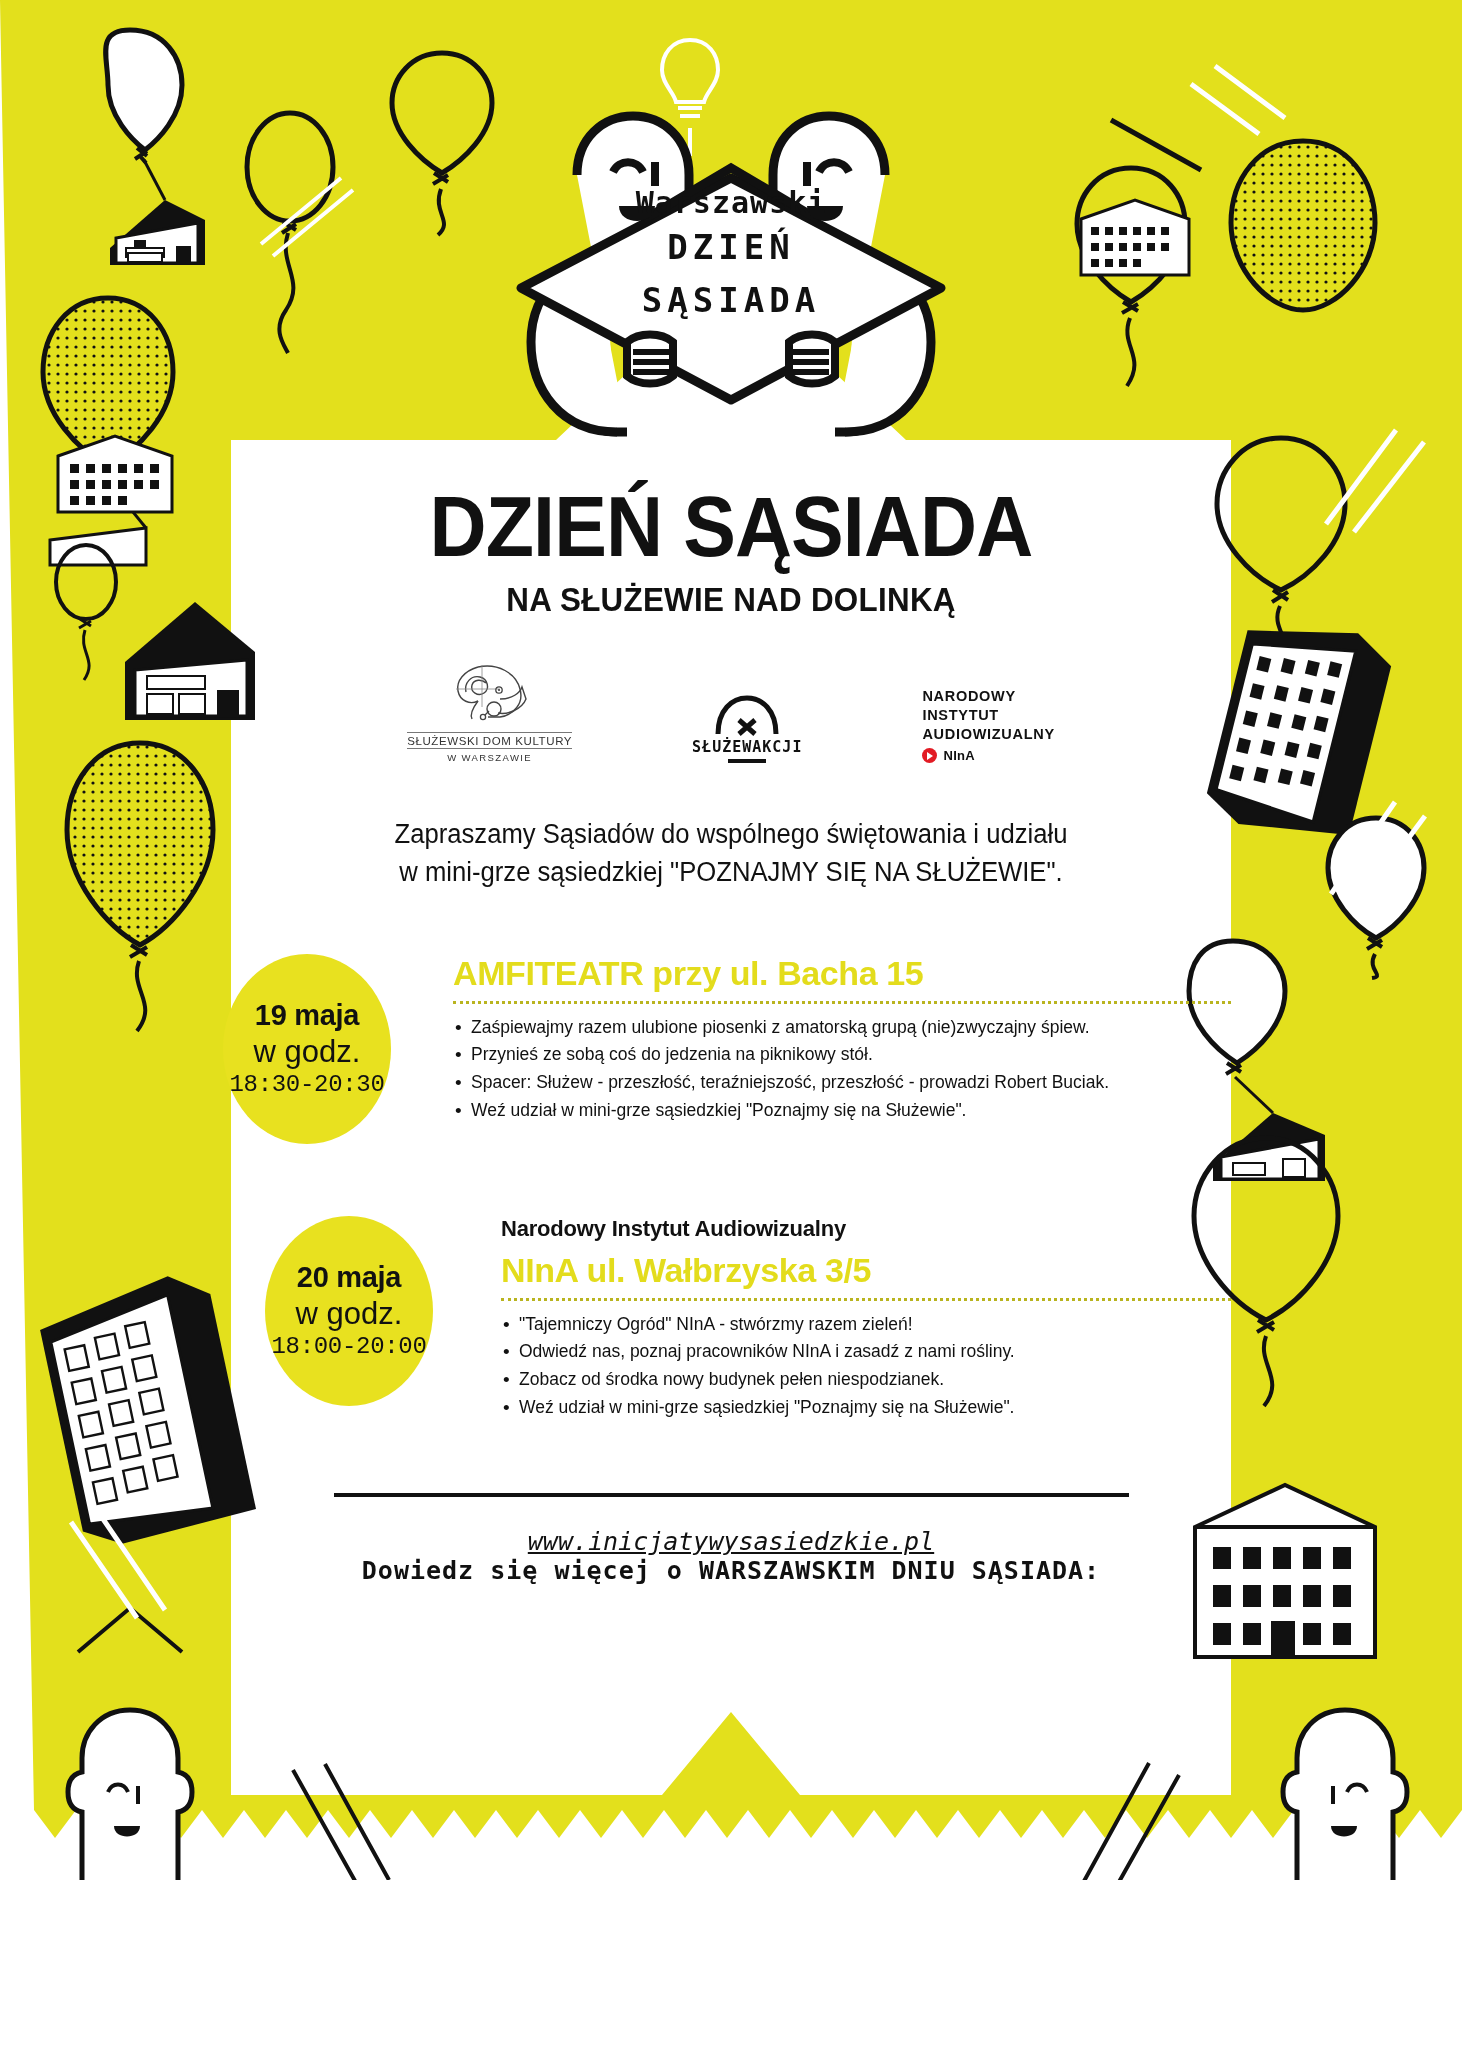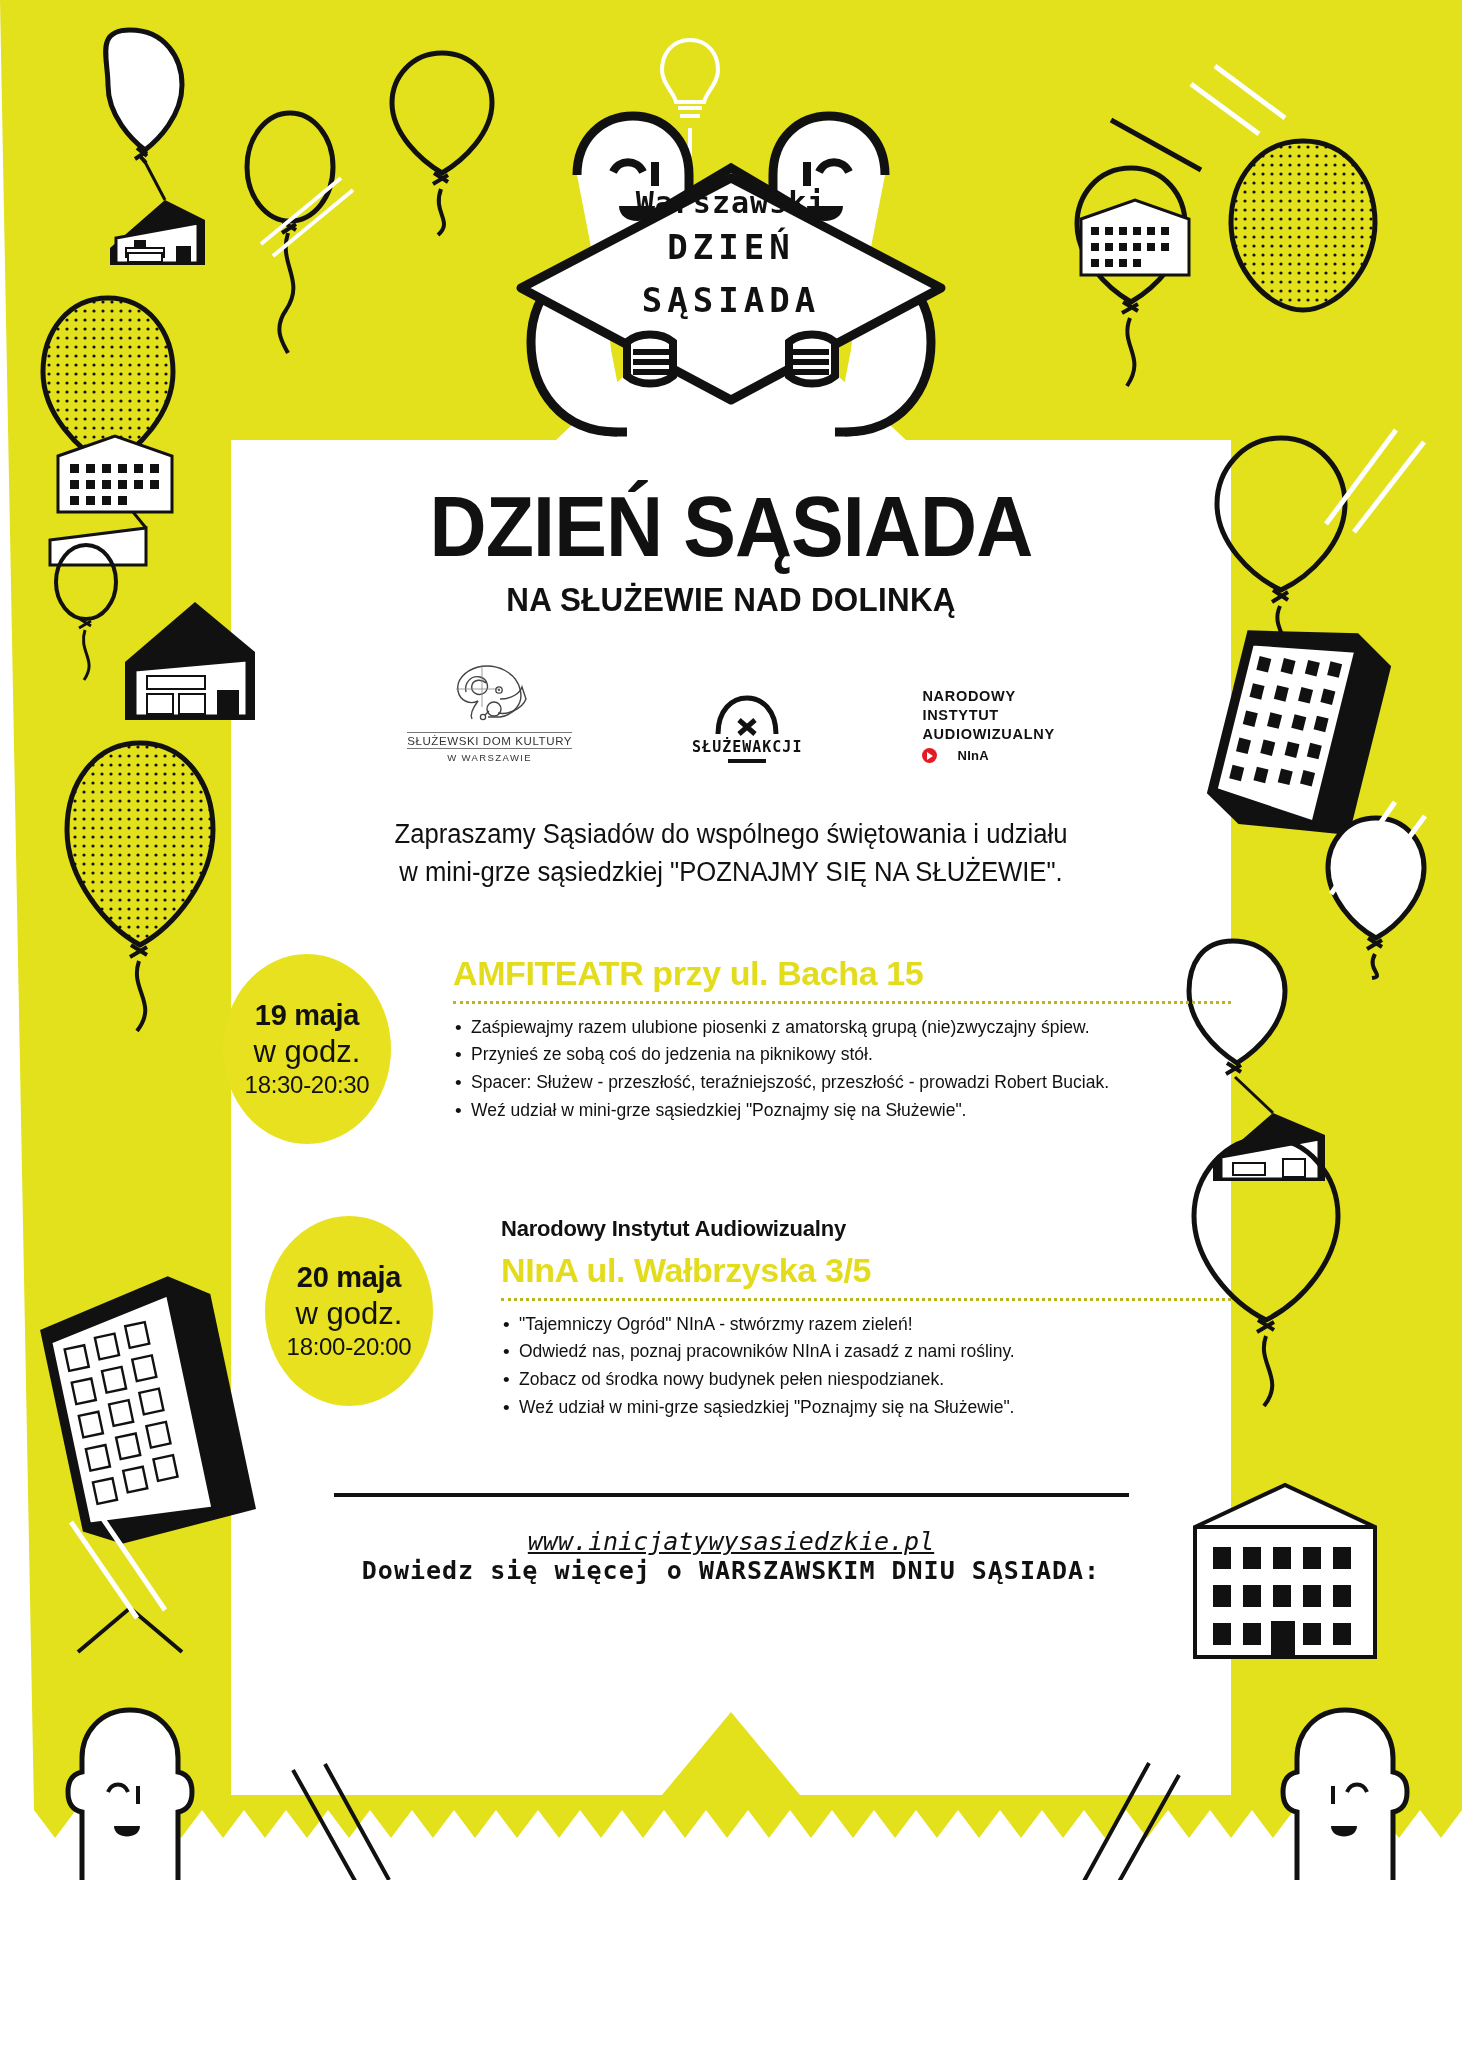--- a/index.html
+++ b/index.html
@@ -37,38 +37,38 @@
   
   #logos{display:flex;align-items:flex-end;justify-content:center;gap:120px;margin-top:44px;height:100px;}
   .logo-block{display:flex;flex-direction:column;align-items:center;}
   .sdk-name{font-size:11.5px;letter-spacing:.6px;color:#333;margin-top:7px;
      border-top:1px solid #777;border-bottom:1px solid #777;padding:2px 0 1px;}
   .sdk-sub{font-size:9.5px;letter-spacing:1.4px;color:#333;margin-top:3px;}
   .sza-name{font-family:"DejaVu Sans Mono","Liberation Mono",monospace;font-size:15px;
      letter-spacing:1px;font-weight:700;color:#111;margin-top:2px;}
   .sza-bar{width:38px;height:4px;background:#111;margin-top:3px;}
   .nina-lines{font-size:14.5px;font-weight:600;line-height:1.32;letter-spacing:.7px;color:#111;}
-  .nina-bottom{display:flex;align-items:center;gap:20px;margin-top:4px;}
+  .nina-bottom{display:flex;align-items:center;gap:6px;margin-top:4px;}
   .nina-dot{width:15px;height:15px;border-radius:50%;background:#e21b24;position:relative;}
   .nina-dot:after{content:"";position:absolute;left:5px;top:3.5px;border-left:6px solid #fff;
      border-top:4px solid transparent;border-bottom:4px solid transparent;}
   .nina-abbr{font-size:13px;font-weight:bold;color:#111;letter-spacing:.3px;}
 
   
   #intro{margin-top:52px;text-align:center;font-size:27px;line-height:1.42;color:#111;
      transform:scaleX(.95);}
 
   
   .event{position:relative;margin-top:62px;min-height:200px;}
   .date-bubble{position:absolute;left:-8px;top:0;width:168px;height:190px;border-radius:50%;
      background:#e8e11f;display:flex;flex-direction:column;align-items:center;justify-content:center;
      text-align:center;color:#111;z-index:2;}
   .date-bubble .d-day{font-size:29px;font-weight:bold;letter-spacing:-.3px;text-align:right;}
   .date-bubble .d-at{font-size:31px;margin-top:2px;}
-  .date-bubble .d-time{font-size:24px;margin-top:1px;letter-spacing:-.3px;}
+  .date-bubble .d-time{font-size:24px;margin-top:1px;letter-spacing:-.3px;font-family:Liberation Mono, monospace;}
   .ev-body{margin-left:222px;position:relative;z-index:1;}
   .ev-org{font-size:22px;font-weight:bold;color:#111;letter-spacing:-.2px;}
   .ev-place{font-size:34px;font-weight:bold;color:#e3dc1c;margin-top:9px;letter-spacing:-.4px;}
   .ev-dots{border-top:3px dotted #b9b41f;margin-top:8px;}
   .ev-list{list-style:none;margin:10px 0 0;padding:0;}
   .ev-list li{font-size:17.5px;color:#111;line-height:1.58;position:relative;padding-left:18px;}
   .ev-list li:before{content:"\2022";position:absolute;left:2px;top:-1px;font-size:19px;}
 
   
   #foot-rule{width:795px;height:4px;background:#111;margin:72px auto 0;}

